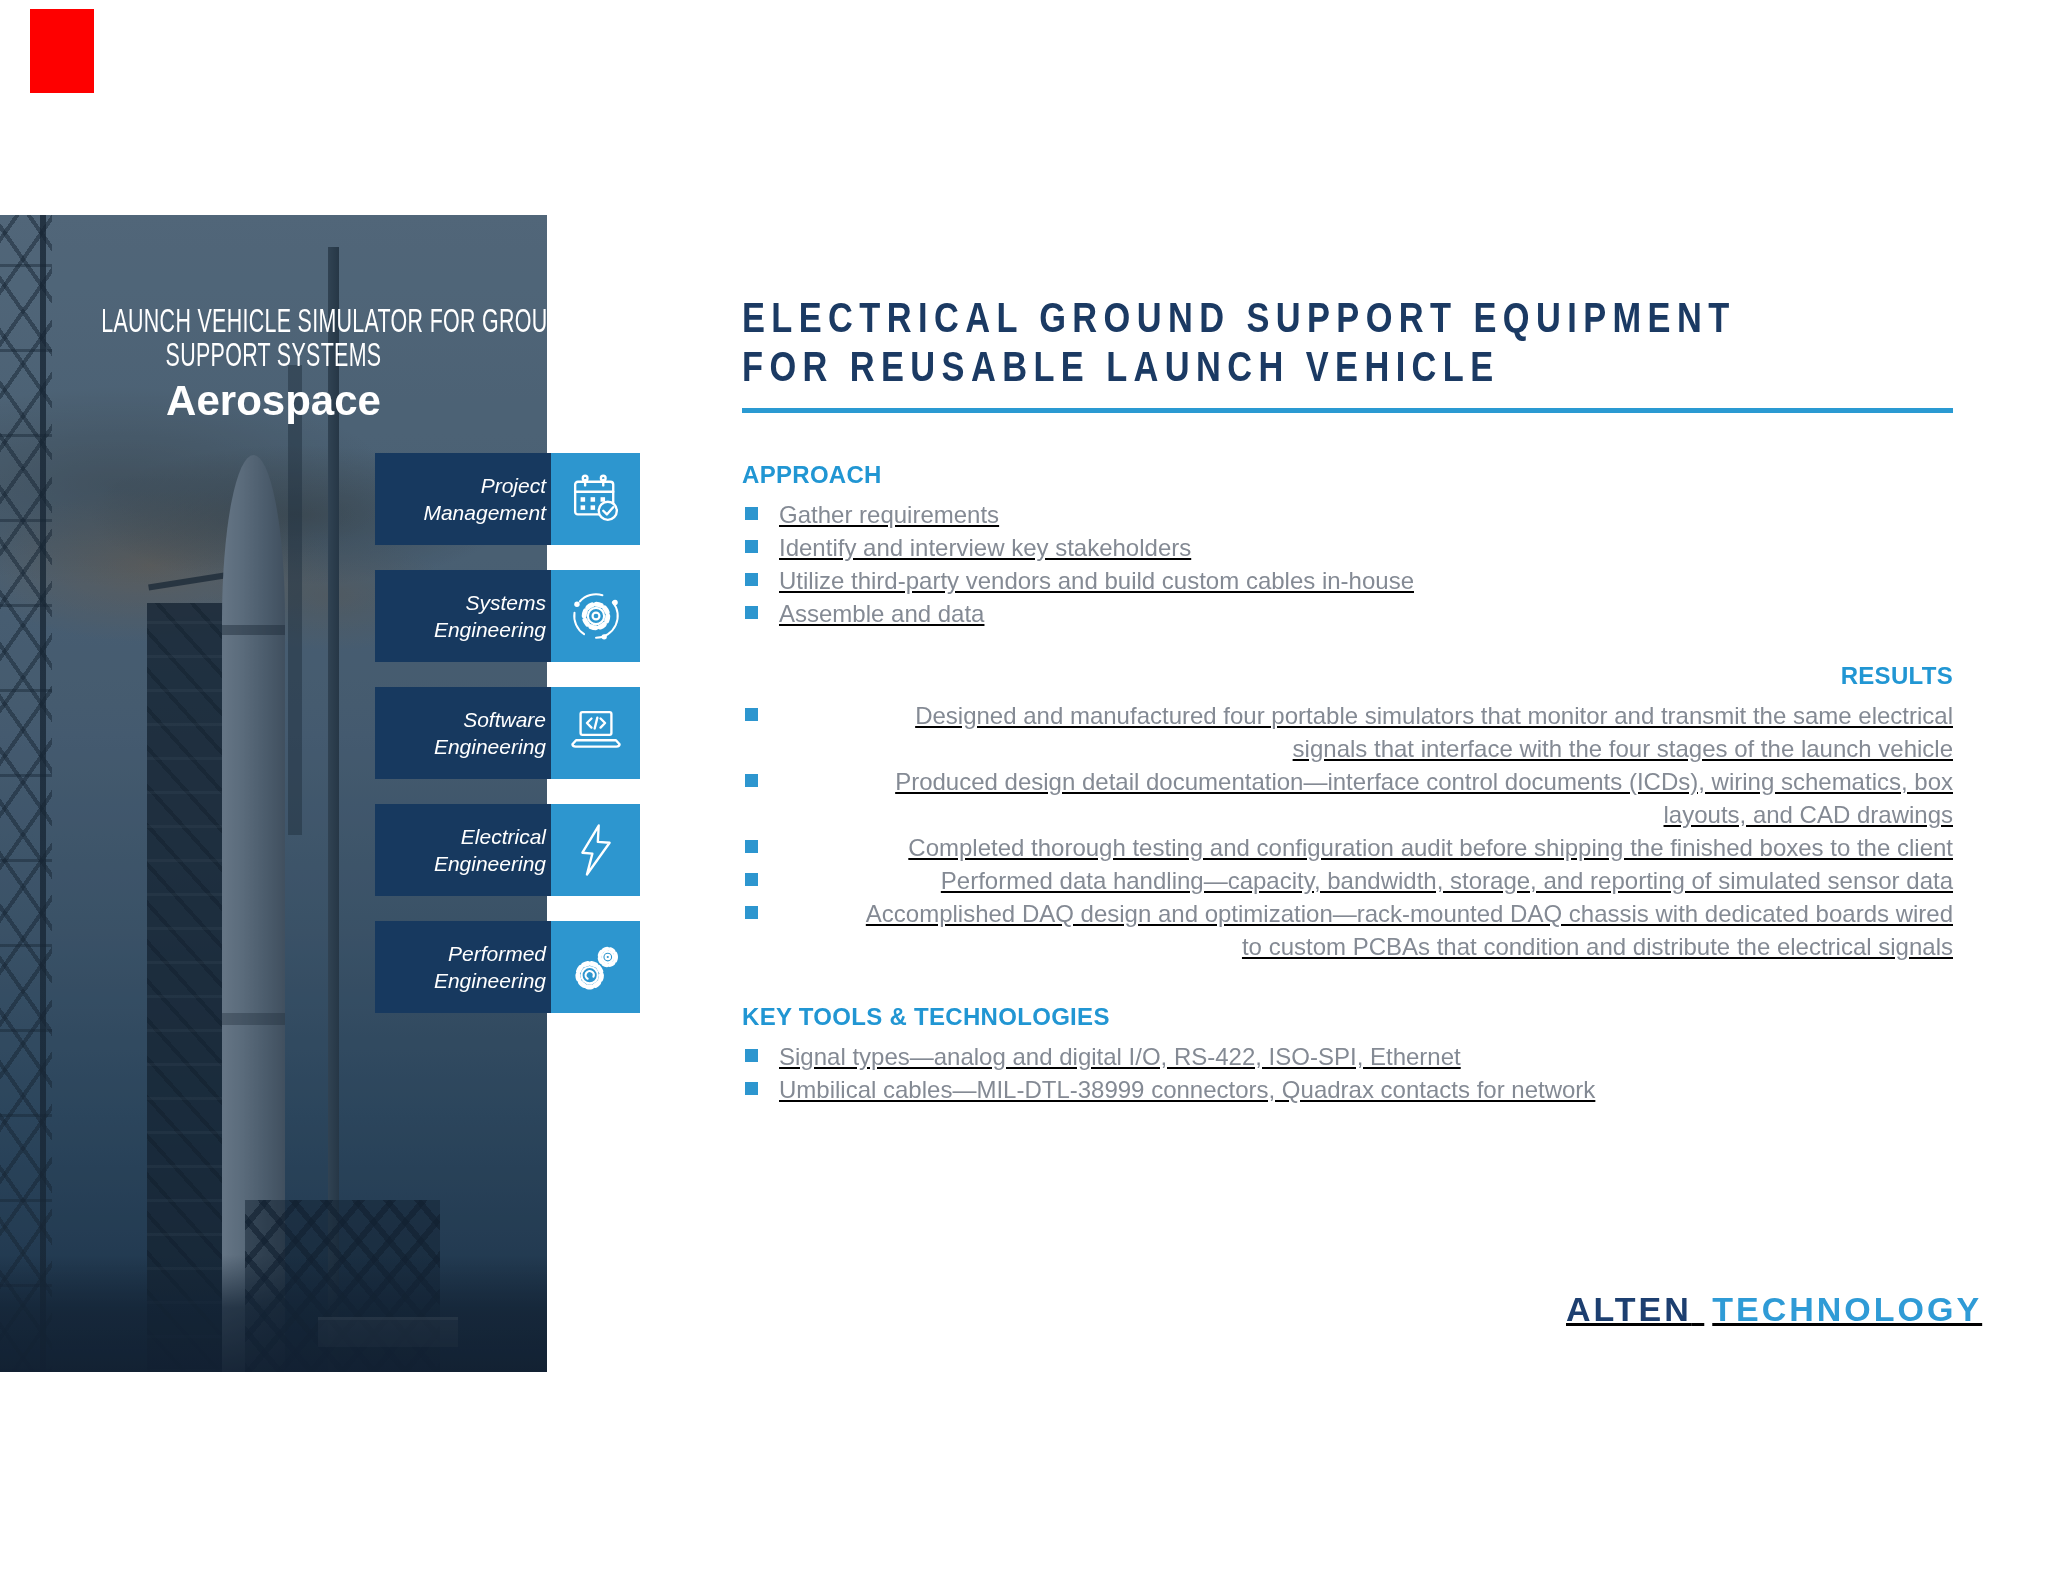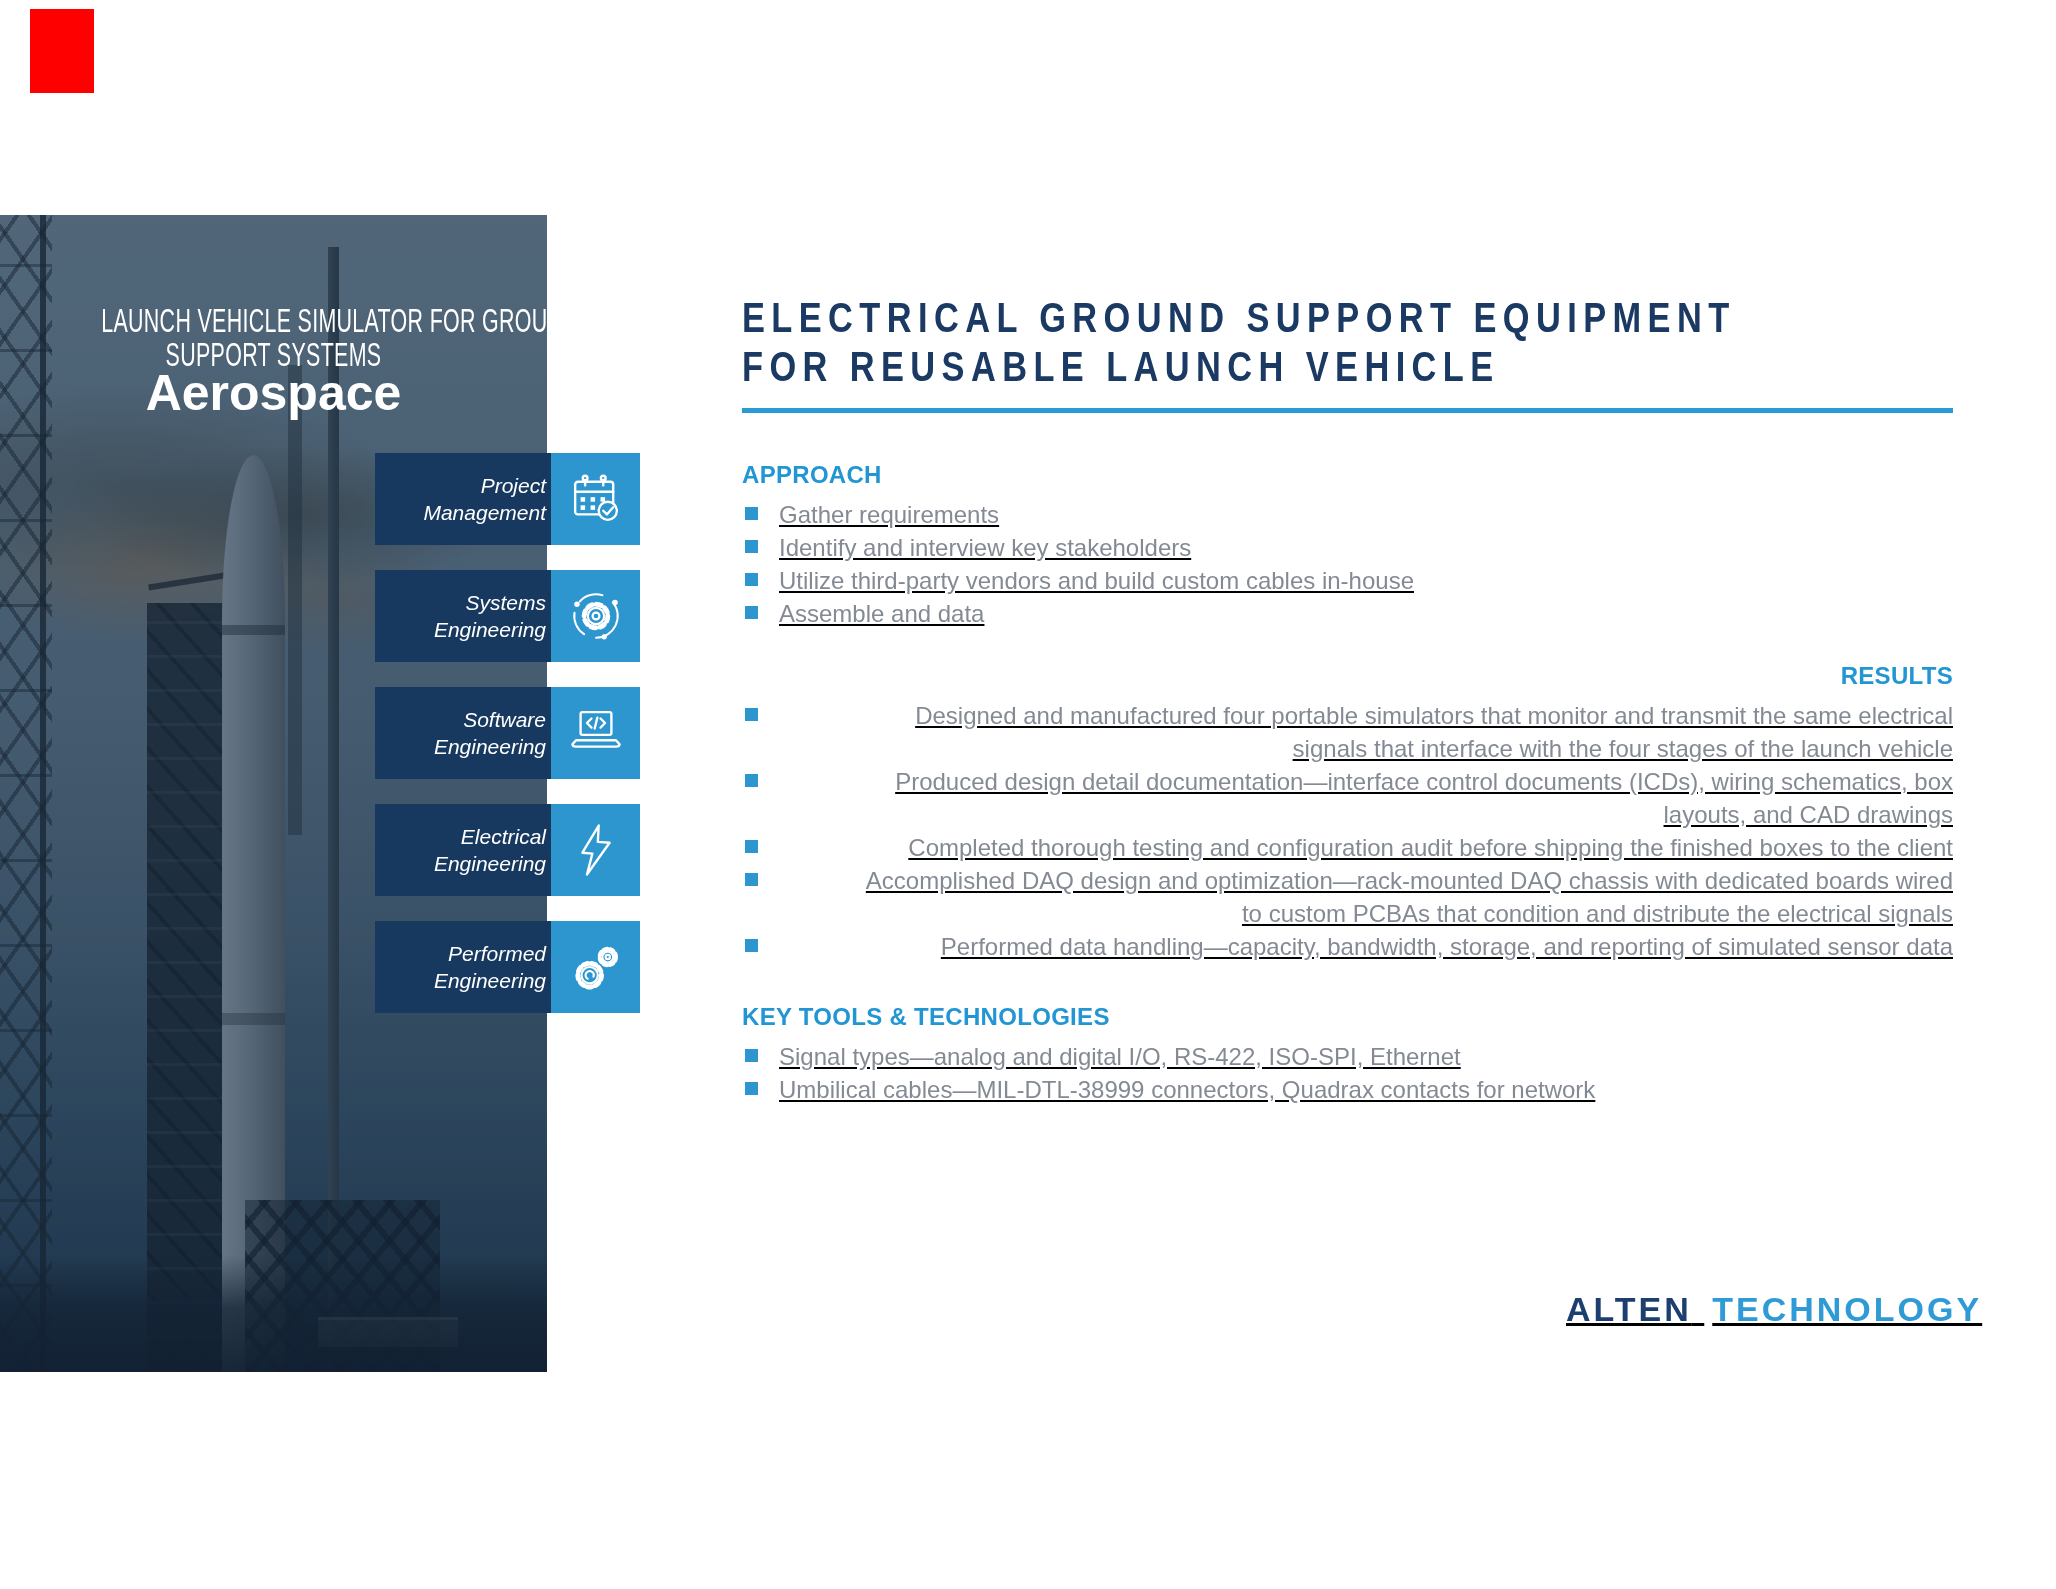--- a/index.html
+++ b/index.html
@@ -47,21 +47,21 @@
       rgba(12,24,36,.5); }
   .platform { position:absolute; left:318px; top:1102px; width:140px; height:30px;
     background:rgba(150,158,160,.38); border-top:3px solid rgba(190,196,198,.4); }
   .ground { position:absolute; left:0; top:1040px; width:100%; height:117px;
     background:linear-gradient(180deg, rgba(12,24,38,0) 0%, rgba(12,24,38,.75) 45%, rgba(10,20,34,.92) 100%); }
   .photo-tint { position:absolute; inset:0; background:rgba(38,66,96,.25); }
 
   .photo-heading { position:absolute; left:0; top:88px; width:100%; text-align:center; color:#ffffff; z-index:5; }
   .kicker { font-size:34px; font-weight:400; line-height:34px; letter-spacing:.5px;
     transform:scaleX(.63); transform-origin:50% 50%; white-space:nowrap; }
-  .industry { margin-top:0; font-size:50px; font-weight:700; line-height:44px; }
+  .industry { margin-top:8px; font-size:42px; font-weight:700; line-height:44px; }
 
   
   .service-row { position:absolute; left:375px; width:265px; height:92px; }
   .service-label { position:absolute; left:0; top:0; width:191px; height:92px; background:#17395f;
     color:#ffffff; font-style:italic; font-size:21px; line-height:27px; text-align:right;
     display:flex; flex-direction:column; justify-content:center; padding-right:20px; }
   .service-icon-box { position:absolute; left:176px; top:0; width:89px; height:92px; background:#2d96cf;
     display:flex; align-items:center; justify-content:center; }
   .service-icon-box svg { width:58px; height:58px; }
 
@@ -214,23 +214,23 @@
   </div>
 
   <div class="section-results">
     <div class="section-heading">RESULTS</div>
     <ul class="bullet-list">
       <li>Designed and manufactured four portable simulators that monitor and transmit the same electrical
 signals that interface with the four stages of the launch vehicle</li>
       <li>Produced design detail documentation—interface control documents (ICDs), wiring schematics, box
 layouts, and CAD drawings</li>
       <li>Completed thorough testing and configuration audit before shipping the finished boxes to the client</li>
+      <li>Performed data handling—capacity, bandwidth, storage, and reporting of simulated sensor data</li>
       <li>Accomplished DAQ design and optimization—rack-mounted DAQ chassis with dedicated boards wired
 to custom PCBAs that condition and distribute the electrical signals</li>
-      <li>Performed data handling—capacity, bandwidth, storage, and reporting of simulated sensor data</li>
     </ul>
   </div>
 
   <div class="section-keytools">
     <div class="section-heading">KEY TOOLS &amp; TECHNOLOGIES</div>
     <ul class="bullet-list">
       <li>Signal types—analog and digital I/O, RS-422, ISO-SPI, Ethernet</li>
       <li>Umbilical cables—MIL-DTL-38999 connectors, Quadrax contacts for network</li>
     </ul>
   </div>

